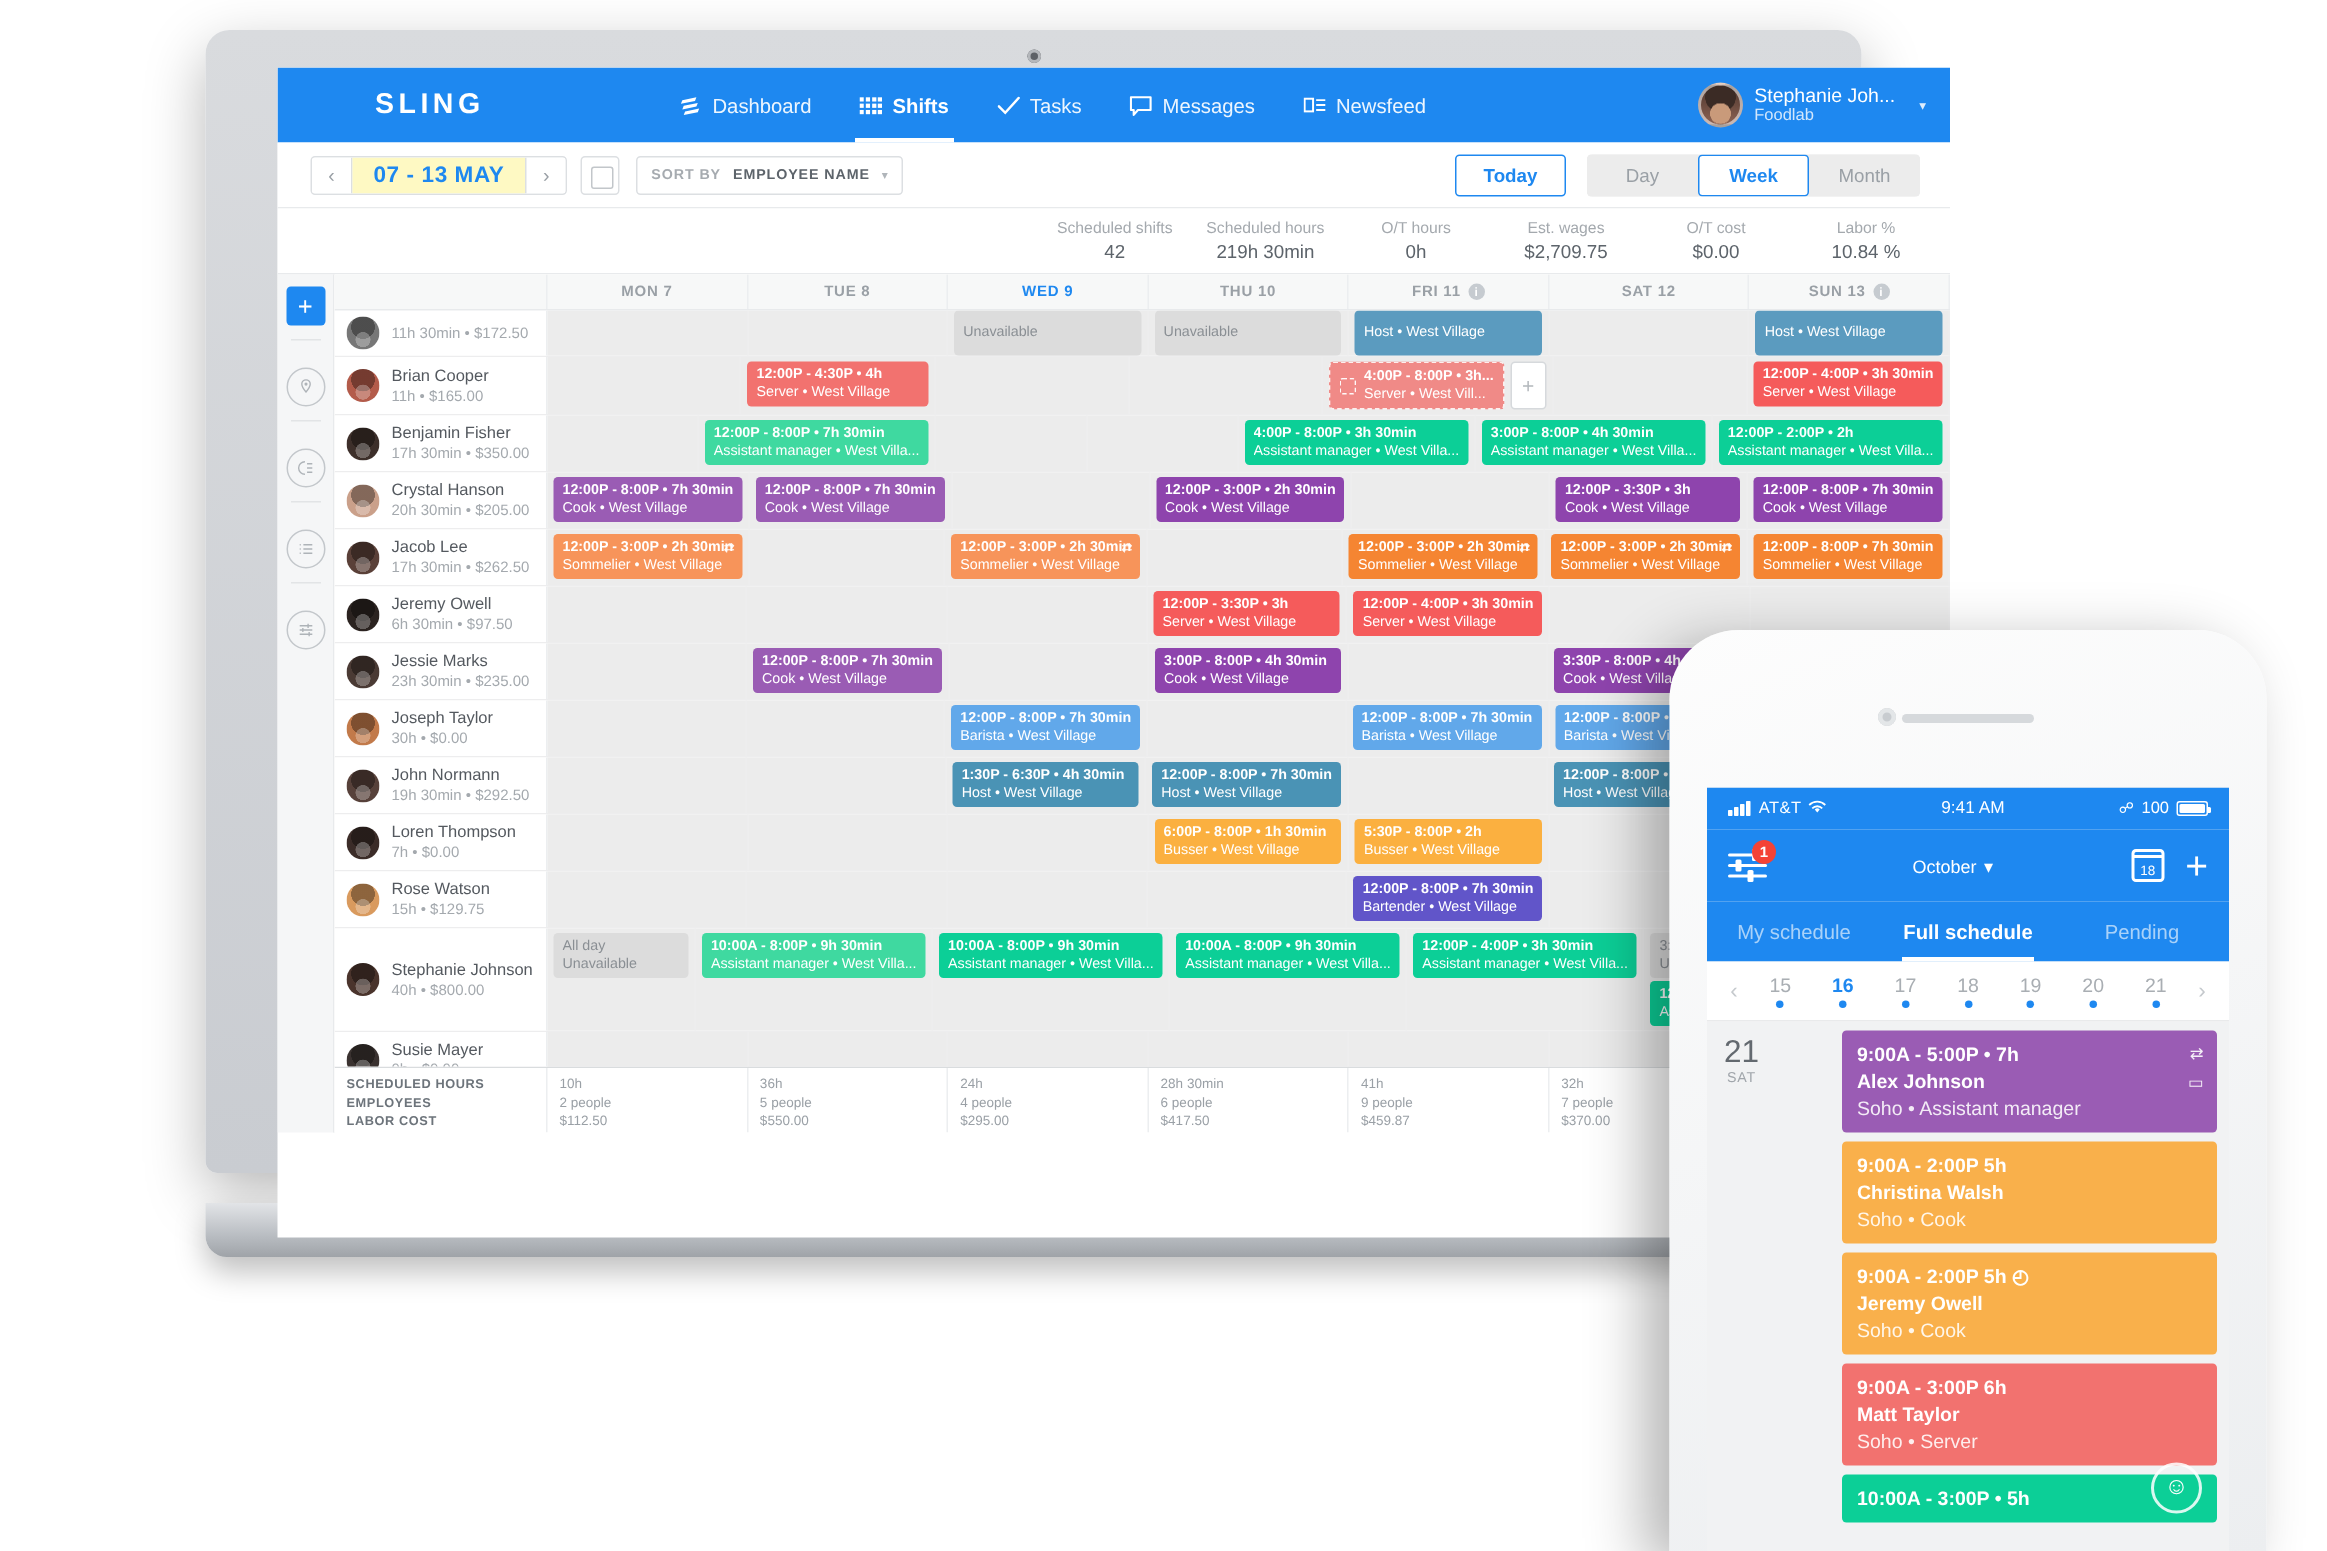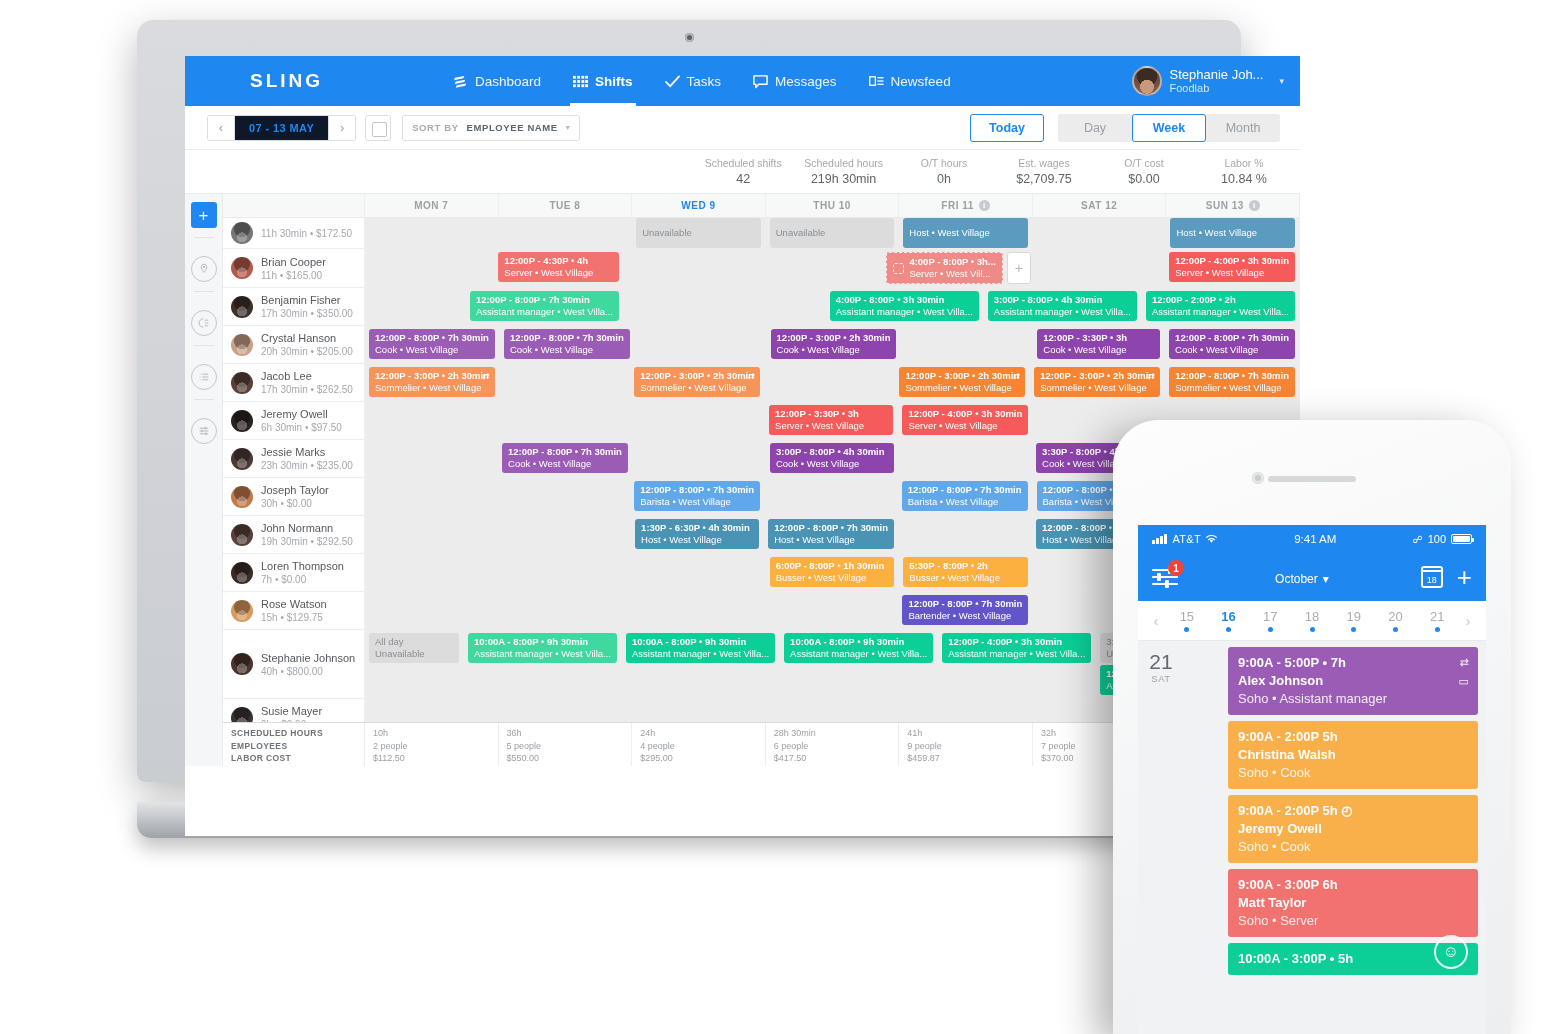--- a/index.html
+++ b/index.html
@@ -16,21 +16,21 @@
     position: absolute; left: 137px; top: 20px; width: 1104px; height: 762px;
     background: linear-gradient(180deg,#d9dbde 0%, #c9ccd1 100%);
     border-radius: 16px 16px 8px 8px;
     box-shadow: 0 14px 40px rgba(0,0,0,0.28);
   }
   .laptop-cam {
     position:absolute; left:50%; top:13px; width:9px; height:9px; margin-left:-4px;
     border-radius:50%; background:#5d6166; box-shadow: inset 0 0 0 2px #b4b7bb;
   }
   .laptop-screen {
-    position: absolute; left: 185px; top: 56px; width: 1115px; height: 780px;
+    position: absolute; left: 185px; top: 45px; width: 1115px; height: 780px;
     background: #fff; overflow: hidden;
   }
   .laptop-base {
     position:absolute; left:0px; top:782px; width:1114px; height:36px;
     background: linear-gradient(180deg,#e2e4e7 0%, #b9bdc2 60%, #9fa3a8 100%);
     border-radius: 0 0 14px 14px;
     box-shadow: 0 10px 20px rgba(0,0,0,0.25);
   }
   .laptop-notch {
     position:absolute; left:50%; top:782px; margin-left:-70px; width:140px; height:12px;
@@ -75,21 +75,21 @@
   .toolbar {
     position:absolute; left:0; top:50px; width:1115px; height:44px;
     background:#fff; border-bottom:1px solid #e8eaec; display:flex; align-items:center;
   }
   .datenav { display:flex; margin-left:22px; height:26px; border:1px solid #dcdfe2; border-radius:3px; overflow:hidden;}
   .datenav .arr { width:27px; display:flex; align-items:center; justify-content:center;
     color:#9aa0a6; font-size:13px; cursor:pointer; background:#fff; }
   .datenav .arr:first-child { border-right:1px solid #dcdfe2; }
   .datenav .arr:last-child { border-left:1px solid #dcdfe2; }
   .datenav .lbl { padding:0 14px; display:flex; align-items:center; color:#1E88F0;
-     font-size:11px; font-weight:bold; letter-spacing:.4px; background:#0f172a;}
+     font-size:15px; font-weight:bold; letter-spacing:.4px; background:#fef9c3;}
   .sqbtn { width:26px; height:26px; margin-left:9px; border:1px solid #dcdfe2; border-radius:3px;
      background:#fff; position:relative; cursor:pointer;}
   .sqbtn:after { content:""; position:absolute; left:6px; top:6px; width:13px; height:13px;
      border:1px solid #c2c6ca; border-radius:2px;}
   .sortbox { margin-left:11px; height:26px; border:1px solid #dcdfe2; border-radius:3px; background:#fff;
      display:flex; align-items:center; padding:0 9px; gap:8px; cursor:pointer;}
   .sortby { color:#a6abb0; font-size:9.5px; font-weight:bold; letter-spacing:.6px;}
   .sortval { color:#5d646b; font-size:9.5px; font-weight:bold; letter-spacing:.6px;}
   .sortcaret { color:#b0b5ba; font-size:8px;}
   .viewgroup { margin-left:auto; margin-right:20px; display:flex; align-items:center; }
@@ -986,20 +986,25 @@
         </div>
         <div class="ph-month">
           <span>October</span><span>▾</span>
         </div>
         <div class="ph-cal">
           <span>18</span>
         </div>
         <div class="ph-plus">+</div>
       </div>
 
+      <div class="ph-tabs" id="phone-tabs">
+          <div class="ph-tab">My schedule</div>
+          <div class="ph-tab active">Full schedule</div>
+          <div class="ph-tab">Pending</div>
+        </div>
       <div class="ph-days" id="phone-days">
           <div class="ph-arr">‹</div>
           <div class="ph-day">
             <div class="d">15</div>
             <div class="dot"></div>
           </div>
           <div class="ph-day on">
             <div class="d">16</div>
             <div class="dot"></div>
           </div>

